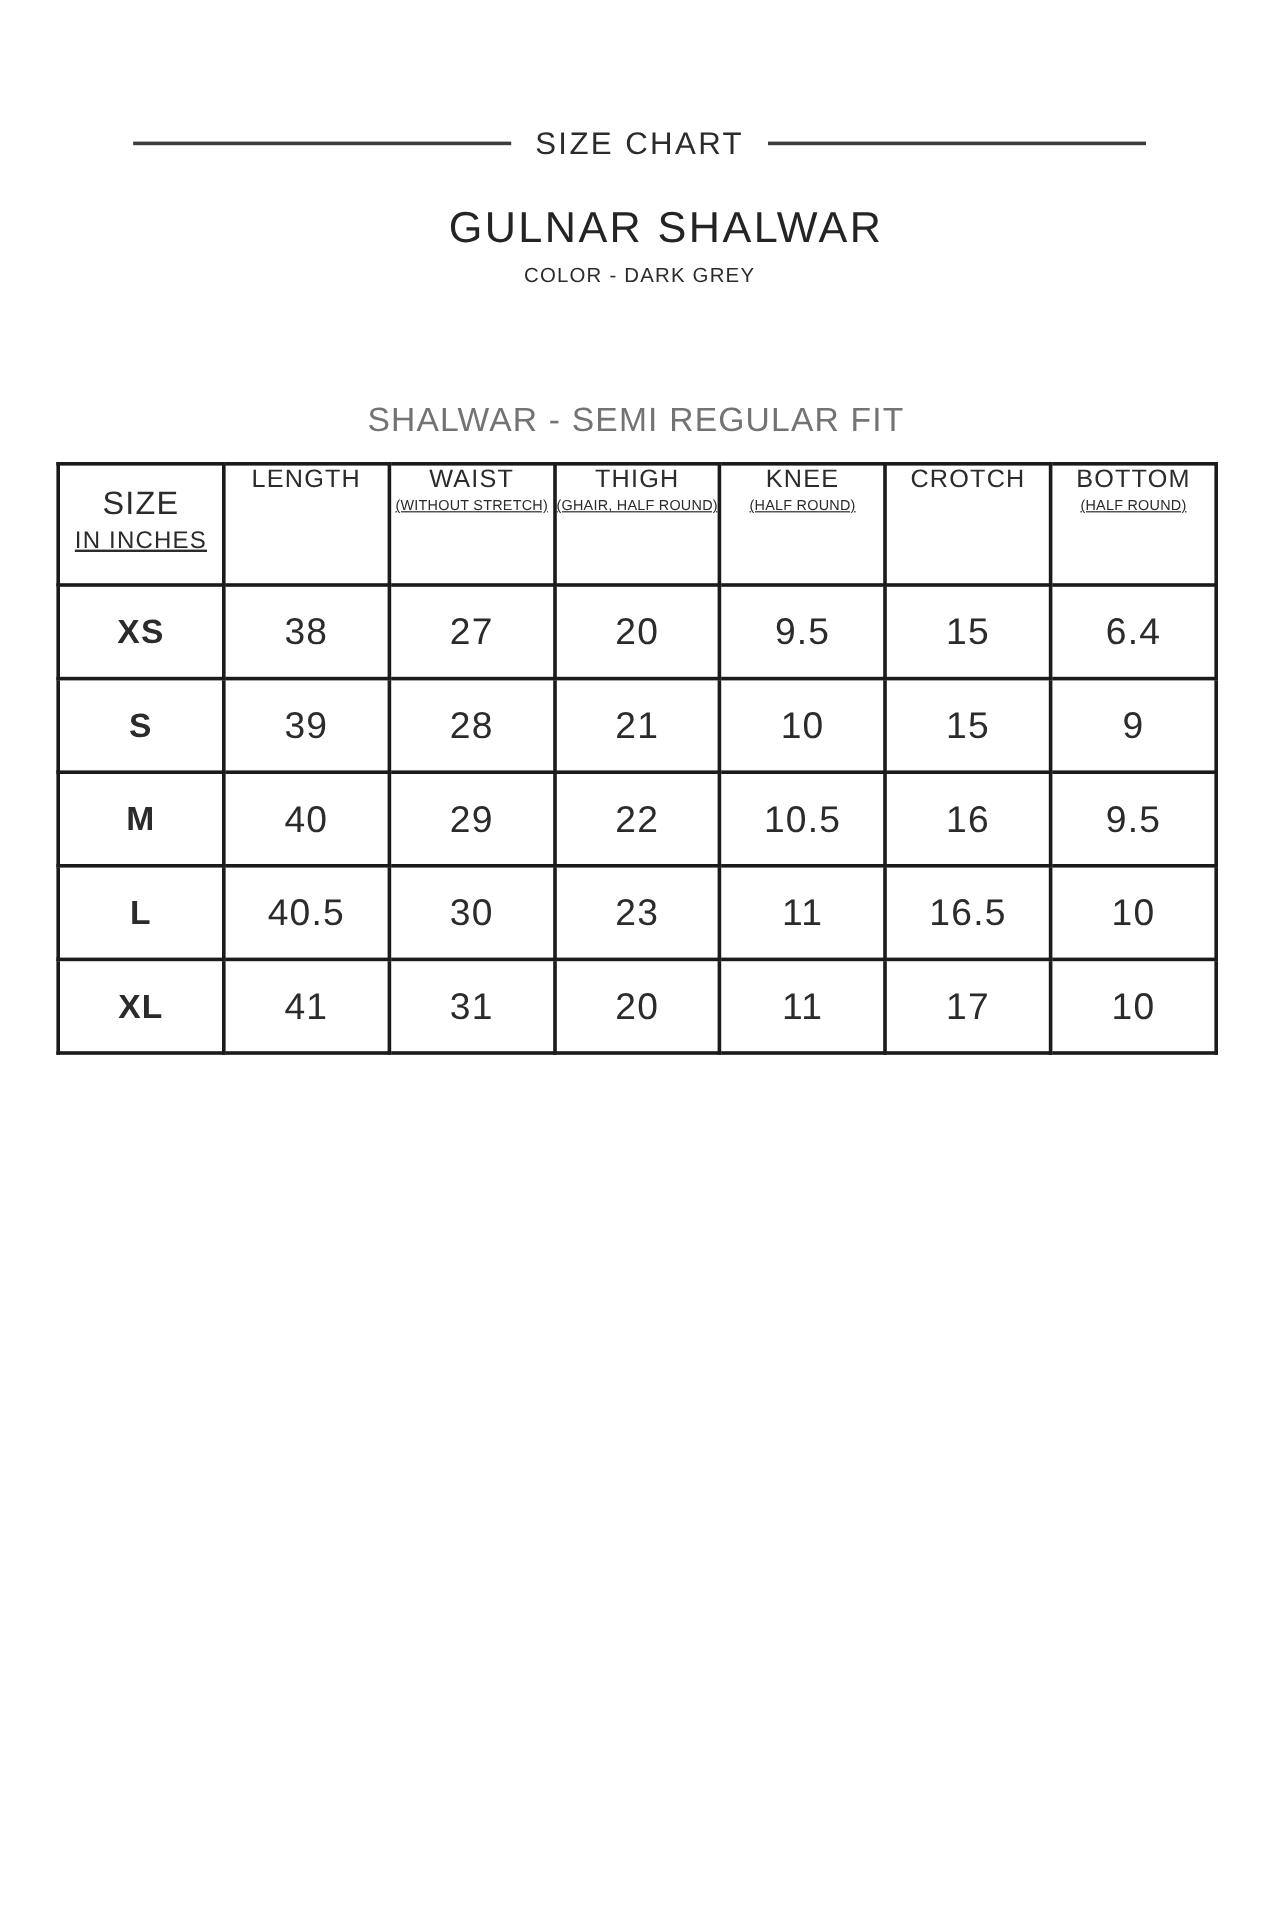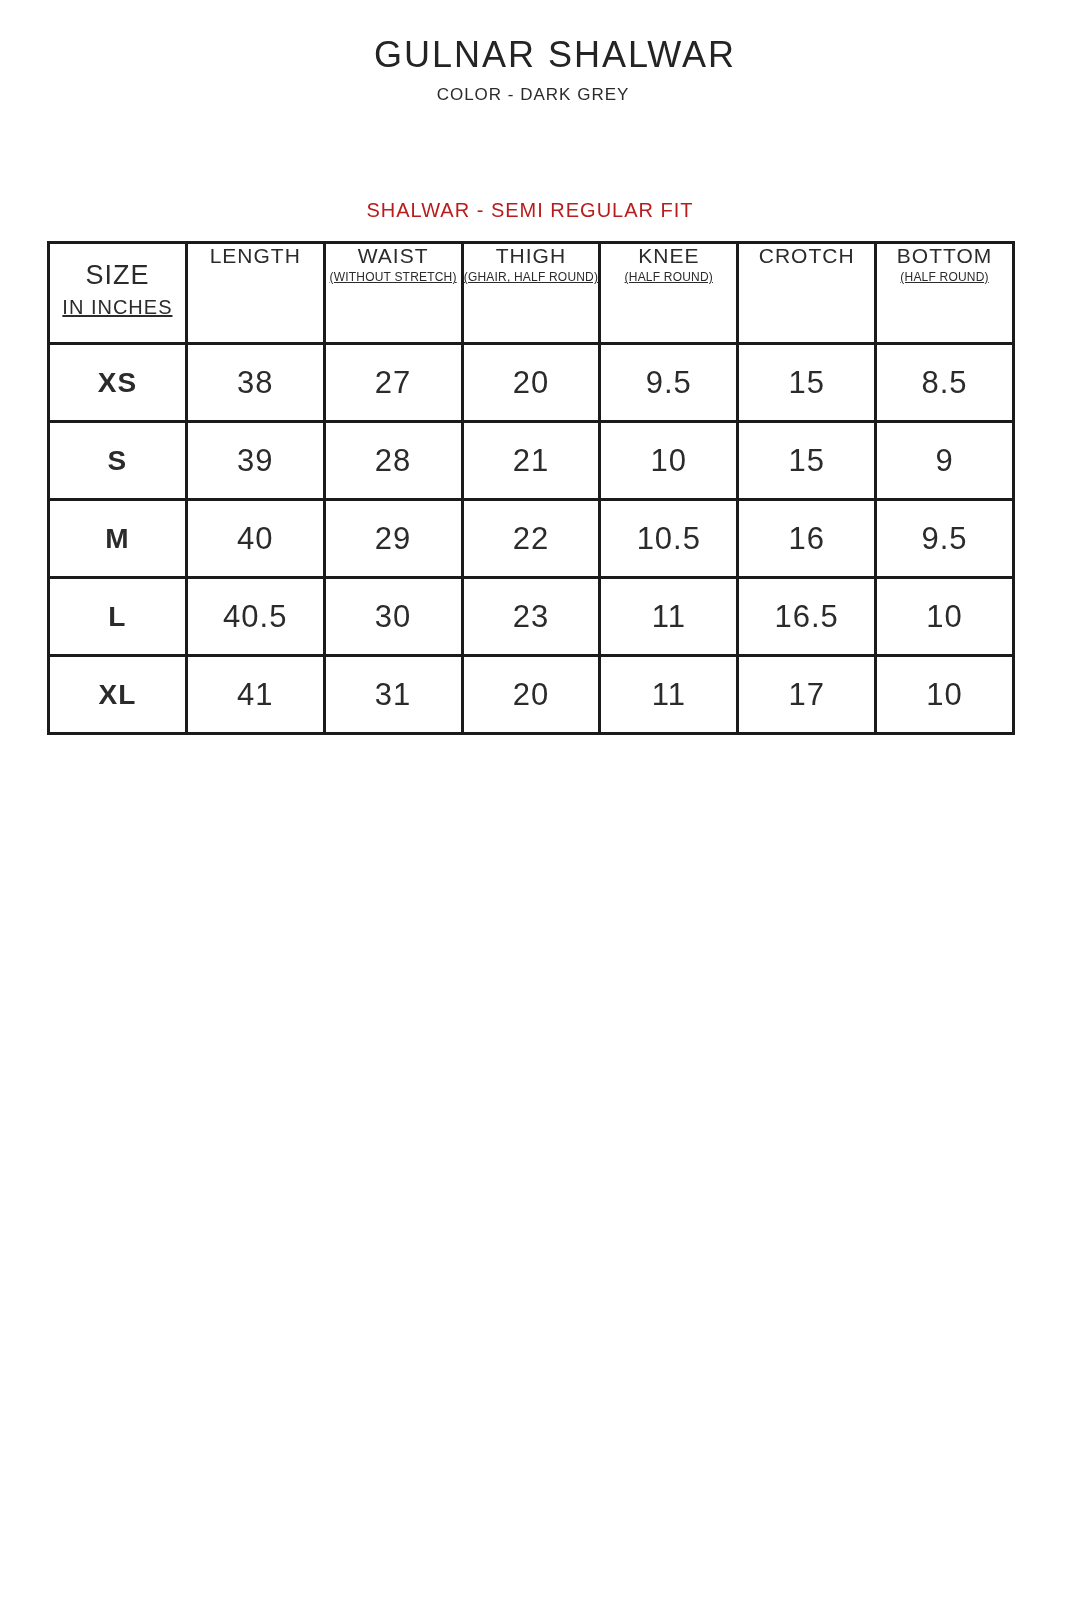--- a/index.html
+++ b/index.html
@@ -50,24 +50,24 @@
   .color-label {
     margin-top: 9px;
     text-align: center;
     font-size: 17px;
     letter-spacing: 1px;
     color: #2b2b2b;
   }
   .section-title {
     margin: 94px 6px 0 0;
     text-align: center;
-    font-size: 20px;
-    font-weight: 400;
-    letter-spacing: 1px;
-    color: #b91c1c;
+    font-size: 28px;
+    font-weight: 400;
+    letter-spacing: 1px;
+    color: #737373;
   }
 
   
   table.size-table {
     border-collapse: collapse;
     table-layout: fixed;
     width: 968px;
     margin: 19px 0 0 47px;
   }
   table.size-table th, table.size-table td {
@@ -109,20 +109,25 @@
     font-weight: 400;
     letter-spacing: 1px;
     vertical-align: middle;
   }
 </style>
 </head>
 <body>
 
 <div class="page">
 
+  <div class="banner">
+    <span class="rule"></span>
+    <h1 class="banner-title">SIZE CHART</h1>
+    <span class="rule"></span>
+  </div>
 
   <h2 class="product-title">GULNAR SHALWAR</h2>
   <div class="color-label">COLOR - DARK GREY</div>
 
   <h3 class="section-title">SHALWAR - SEMI REGULAR FIT</h3>
 
   <table class="size-table">
     <thead>
       <tr class="head-row">
         <th class="col-head size-head">
@@ -156,21 +161,21 @@
       </tr>
     </thead>
     <tbody>
       <tr class="data-row">
         <th class="size-cell">XS</th>
         <td class="value-cell">38</td>
         <td class="value-cell">27</td>
         <td class="value-cell">20</td>
         <td class="value-cell">9.5</td>
         <td class="value-cell">15</td>
-        <td class="value-cell">8.5</td>
+        <td class="value-cell">6.4</td>
       </tr>
       <tr class="data-row">
         <th class="size-cell">S</th>
         <td class="value-cell">39</td>
         <td class="value-cell">28</td>
         <td class="value-cell">21</td>
         <td class="value-cell">10</td>
         <td class="value-cell">15</td>
         <td class="value-cell">9</td>
       </tr>

